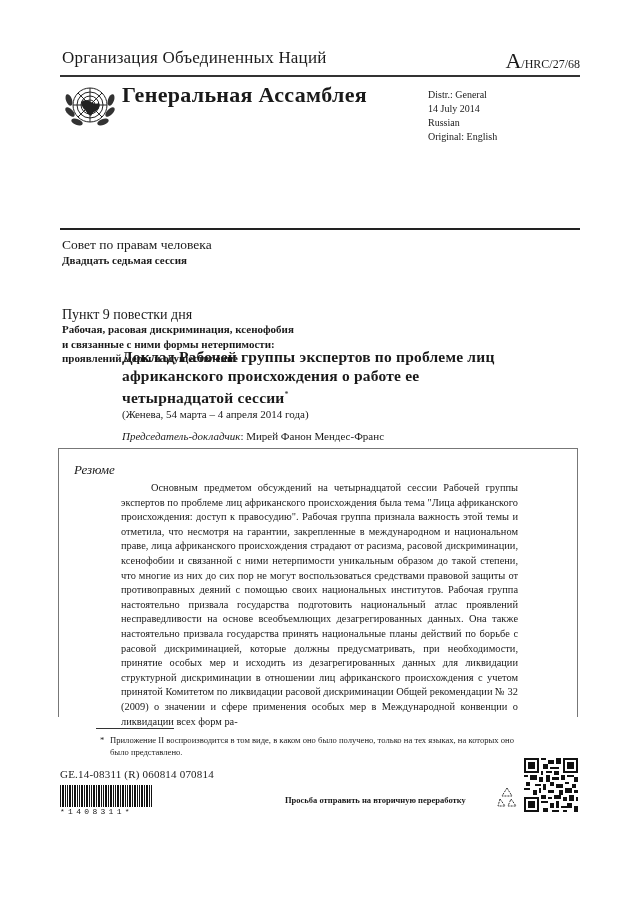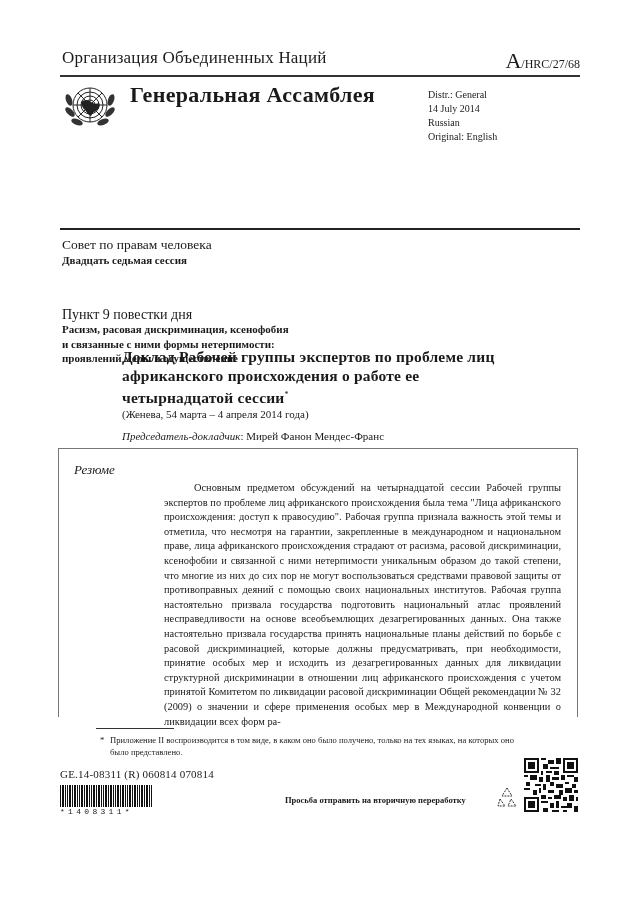--- a/index.html
+++ b/index.html
@@ -3,35 +3,35 @@
 <meta charset="utf-8">
 <style>
   html, body { margin:0; padding:0; background:#ffffff; }
   body { width:640px; height:905px; position:relative; overflow:hidden; font-family:"Liberation Serif","DejaVu Serif",serif; color:#1a1a1a; }
   .abs { position:absolute; }
   .org { left:62px; top:48px; font-size:17px; letter-spacing:0.2px; }
   .symbol { right:60px; top:48px; font-size:12px; }
   .symbol .big { font-size:22px; font-weight:normal; }
   .rule-top { left:60px; top:75px; width:520px; height:2px; background:#333; }
   .logo { left:63px; top:80px; width:54px; height:54px; }
-  .body-title { left:130px; top:82px; font-size:22px; font-weight:bold; letter-spacing:0.3px; }
+  .body-title { left:122px; top:82px; font-size:22px; font-weight:bold; letter-spacing:0.3px; }
   .distr { left:428px; top:88px; font-size:10px; line-height:14px; }
   .rule-mid { left:60px; top:228px; width:520px; height:2px; background:#222; }
   .council { left:62px; top:237px; font-size:12px; line-height:14.5px; }
   .council .c-title { font-size:13.5px; font-weight:normal; line-height:16px; }
   .council .b { font-weight:bold; font-size:11px; }
   .council .n { font-size:14px;margin-top:40px; }
   .report-title { left:122px; top:347px; width:380px; font-size:15.5px; font-weight:bold; line-height:19px; letter-spacing:0.2px; }
   .report-title sup { font-size:8px; font-weight:normal; }
   .meeting { left:122px; top:408px; font-size:11px; }
   .chair { left:122px; top:430px; font-size:11px; }
   .chair i { font-style:italic; }
   .summary-box { left:58px; top:448px; width:518px; height:268px; border:1px solid #777; border-bottom:none; }
   .summary-label { left:74px; top:462px; font-size:13px; font-style:italic; }
-  .summary-text { left:121px; top:481px; width:397px; font-size:10.4px; line-height:14.6px; text-align:justify; text-indent:30px;margin-left:43px; }
+  .summary-text { left:121px; top:481px; width:397px; font-size:10.4px; line-height:14.6px; text-align:justify; text-indent:30px; }
   .fn-rule { left:96px; top:728px; width:78px; height:1px; background:#333; }
   .footnote { left:110px; top:734px; width:408px; font-size:8.6px; line-height:12px; }
   .footnote .star { position:absolute; left:-10px; top:0; }
   .jobno { left:60px; top:768px; font-size:11px; letter-spacing:0.2px;text-align:right; }
   .barcode { left:60px; top:785px; width:92px; height:22px; }
   .barcode-num { left:60px; top:807px; font-family:"Liberation Mono","DejaVu Sans Mono",monospace; font-size:8px; letter-spacing:3.3px; }
   .recycle { left:285px; top:795px; font-size:8.5px; font-weight:bold; }
   .recycle-icon { left:496px; top:786px; width:22px; height:22px; }
   .qr { left:524px; top:755px; width:54px; height:60px; }
 </style>
@@ -71,21 +71,21 @@
   <div>Russian</div>
   <div>Original: English</div>
 </div>
 
 <div class="abs rule-mid"></div>
 
 <div class="abs council">
   <div class="c-title">Совет по правам человека</div>
   <div class="b">Двадцать седьмая сессия</div>
   <div class="n">Пункт 9 повестки дня</div>
-  <div class="b">Расизм, расовая дискриминация, ксенофобия</div>
+  <div class="b">Рабочая, расовая дискриминация, ксенофобия</div>
   <div class="b">и связанные с ними формы нетерпимости:</div>
   <div class="b">проявлений меры и осуществление</div>
 </div>
 
 <div class="abs report-title"><span>Доклад Рабочей группы экспертов по проблеме лиц африканского происхождения о работе ее четырнадцатой сессии</span><sup>*</sup></div>
 <div class="abs meeting">(Женева, 54 марта – 4 апреля 2014 года)</div>
 <div class="abs chair"><i>Председатель-докладчик</i><span>: Мирей Фанон Мендес-Франс</span></div>
 
 <div class="abs summary-box"></div>
 <div class="abs summary-label">Резюме</div>

